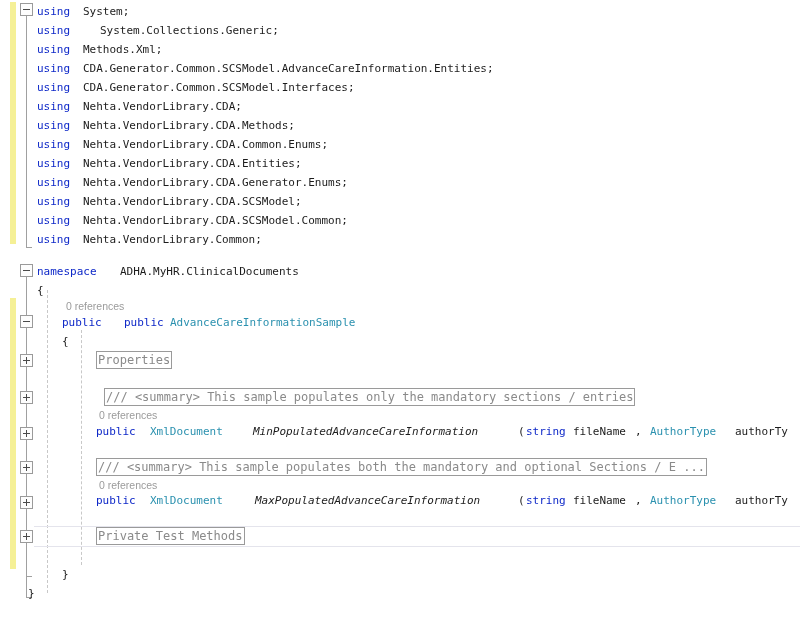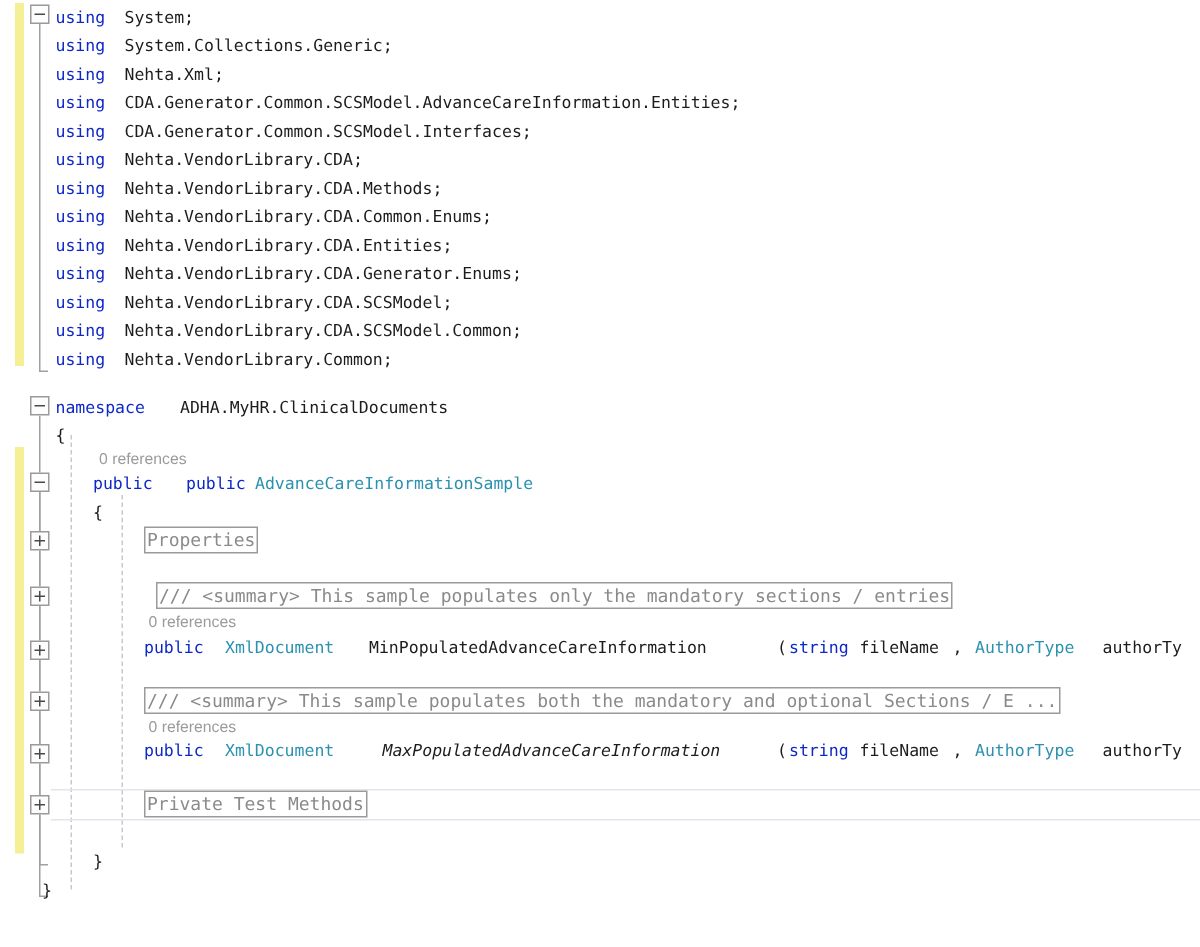--- a/index.html
+++ b/index.html
@@ -185,25 +185,25 @@
   <div class="indent-guide" style="left:81px; top:330px; height:235px;"></div>
 
   <div class="current-line" style="top:526px;"></div>
 
   <div class="line" style="top:2px;">
     <span class="code kw" style="left:37px;">using</span>
     <span class="code plain" style="left:83px;">System;</span>
   </div>
   <div class="line" style="top:21px;">
     <span class="code kw" style="left:37px;">using</span>
-    <span class="code plain" style="left:83px;">System.Collections.Generic;</span>
+    <span class="code plain" style="left:100px;">System.Collections.Generic;</span>
   </div>
   <div class="line" style="top:40px;">
     <span class="code kw" style="left:37px;">using</span>
-    <span class="code plain" style="left:83px;">Nehta.Xml;</span>
+    <span class="code plain" style="left:83px;">Methods.Xml;</span>
   </div>
   <div class="line" style="top:59px;">
     <span class="code kw" style="left:37px;">using</span>
     <span class="code plain" style="left:83px;">CDA.Generator.Common.SCSModel.AdvanceCareInformation.Entities;</span>
   </div>
   <div class="line" style="top:78px;">
     <span class="code kw" style="left:37px;">using</span>
     <span class="code plain" style="left:83px;text-align:right;">CDA.Generator.Common.SCSModel.Interfaces;</span>
   </div>
   <div class="line" style="top:97px;">
@@ -257,21 +257,21 @@
     <span class="code plain" style="left:62px;">{</span>
   </div>
 
   <div class="collapsed" style="left:96px; top:351px;">Properties</div>
 
   <div class="collapsed" style="left:96px; top:388px;margin-left:8px;">/// &lt;summary&gt; This sample populates only the mandatory sections / entries</div>
   <span class="codelens" style="left:99px; top:409px;">0 references</span>
   <div class="line" style="top:422px;">
     <span class="code kw" style="left:96px;">public</span>
     <span class="code type" style="left:150px;">XmlDocument</span>
-    <span class="code plain" style="left:246px;">MinPopulatedAdvanceCareInformation</span>
+    <span class="code plain" style="left:253px;font-style:italic;">MinPopulatedAdvanceCareInformation</span>
     <span class="code plain" style="left:518px;">(</span>
     <span class="code kw" style="left:526px;">string</span>
     <span class="code plain" style="left:573px;">fileName</span>
     <span class="code plain" style="left:635px;">, </span>
     <span class="code type" style="left:650px;">AuthorType</span>
     <span class="code plain" style="left:735px;">authorTy</span>
   </div>
 
   <div class="collapsed" style="left:96px; top:458px;">/// &lt;summary&gt; This sample populates both the mandatory and optional Sections / E ...</div>
   <span class="codelens" style="left:99px; top:479px;">0 references</span>

